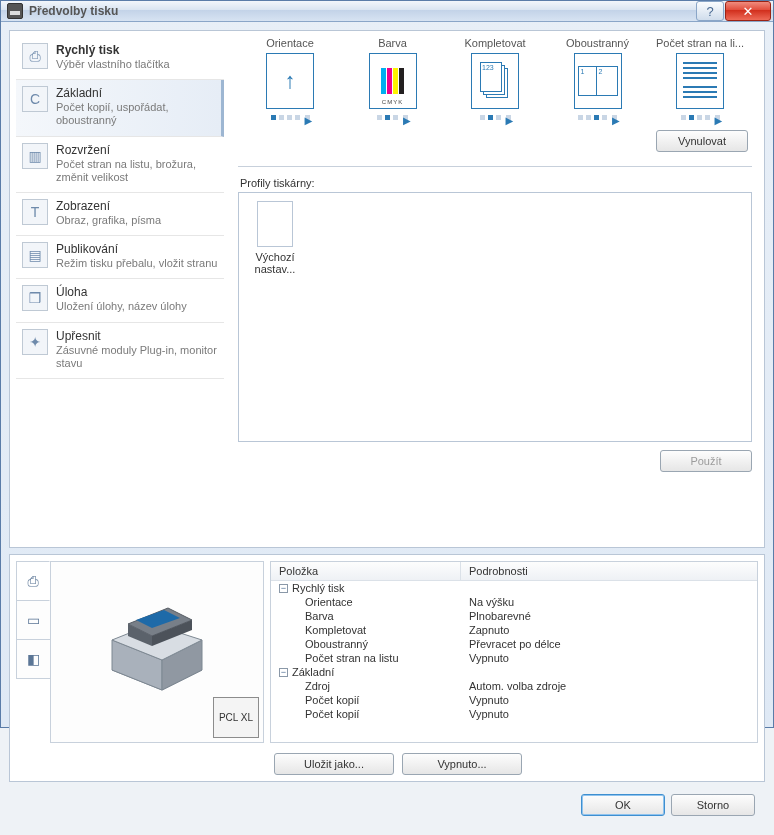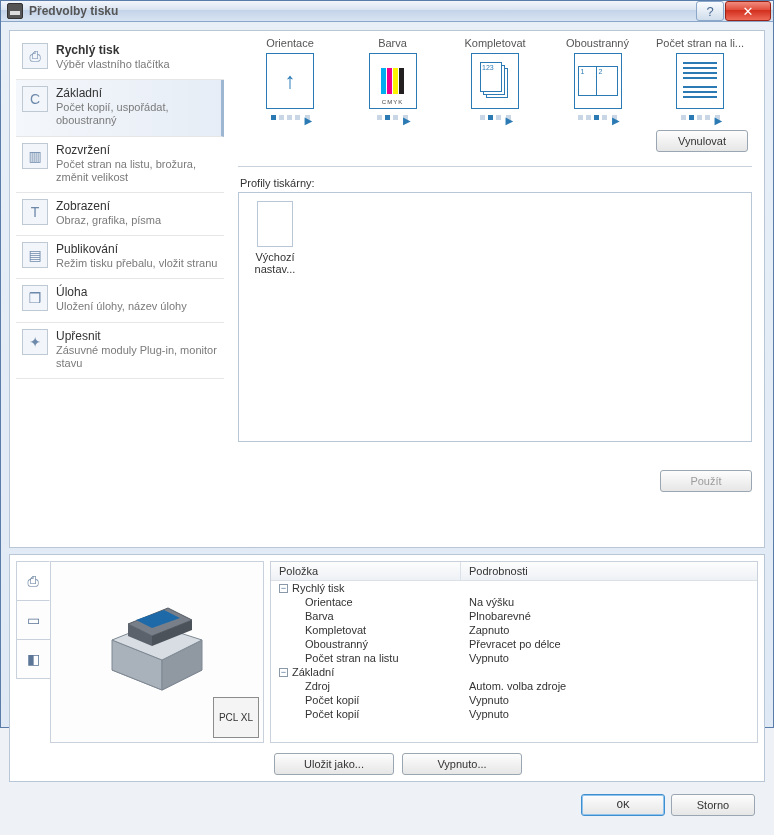--- a/index.html
+++ b/index.html
@@ -152,21 +152,21 @@
 .btn {
   min-width:92px; height:22px;
   background:linear-gradient(to bottom,#fdfdfd,#e6e6e6);
   border:1px solid #9aa6b2;
   border-radius:3px;
   font-size:11px;
   color:#333;
   display:inline-flex; align-items:center; justify-content:center;
   padding:0 12px;
 }
-.btn.disabled { color:#9c9c9c;margin-top:20px; }
+.btn.disabled { color:#9c9c9c; }
 .btn.default { border-color:#3e8fd0; box-shadow:0 0 0 1px #8fc3ee inset;}
 .profiles-label { color:#333; margin:0 0 3px 2px;}
 .profiles-box {
   border:1px solid #b9c6d6;
   height: 250px;
   padding:8px;
 }
 .profile-item { width:56px; text-align:center; font-size:11px; color:#333;}
 .profile-thumb { width:36px; height:46px; border:1px solid #b9c6d6; background:#fff; margin:0 auto 4px auto;}
 .apply-row { display:flex; justify-content:flex-end; margin-top:8px;}
@@ -515,18 +515,18 @@
             </div>
         </div>
         <div style="display:flex; gap:8px; margin-top:10px; padding-left:4px;">
           <div class="btn" style="min-width:120px;">Uložit jako...</div>
           <div class="btn" style="min-width:120px;">Vypnuto...</div>
         </div>
       </div>
     </div>
 
     <div class="footer-buttons">
-      <div class="btn default" style="min-width:84px;font-family:Liberation Mono, monospace;">OK</div>
+      <div class="btn default" style="min-width:84px;">OK</div>
       <div class="btn" style="min-width:84px;">Storno</div>
     </div>
 
   </div>
 </div>
 
 </body></html>

